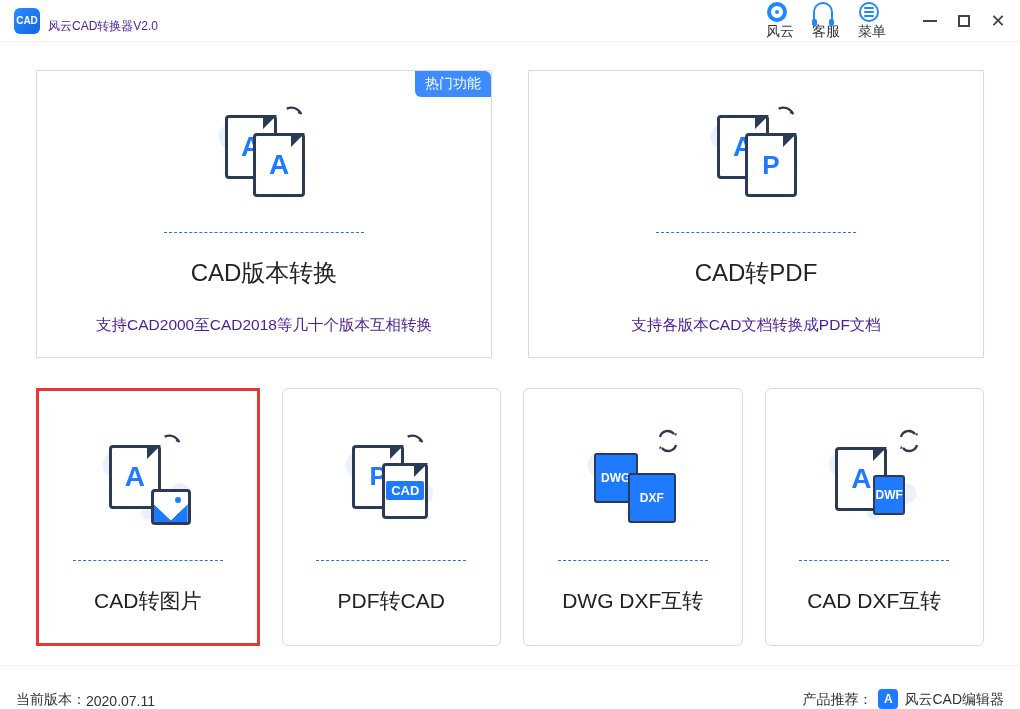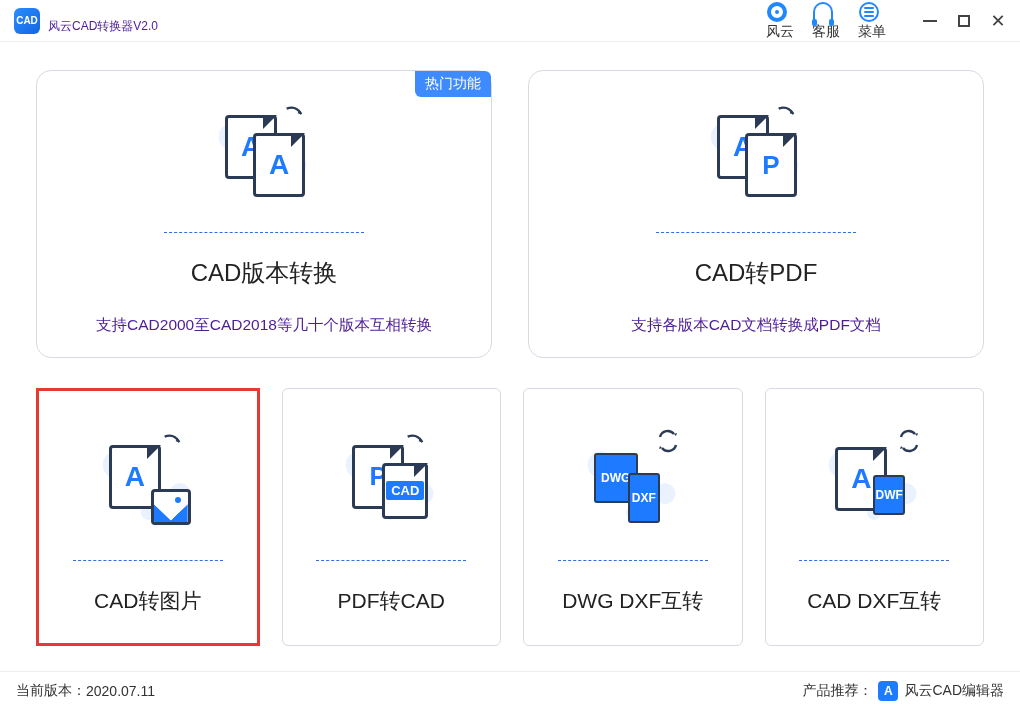--- a/index.html
+++ b/index.html
@@ -20,21 +20,21 @@
 .menu-ico span{width:10px; height:2px; background:#1e88ff; border-radius:1px;}
 .win-ctrl { width:16px; height:16px; margin-left:18px; color:#444; cursor:pointer; display:flex; align-items:center; justify-content:center; }
 .win-line { width:14px; height:2px; background:#444; }
 .win-sq { width:12px; height:12px; border:2px solid #444; }
 .win-x { font-size:18px; font-weight:300; }
 
 .main { padding: 28px 36px 0 36px; }
 .row1 { display:flex; gap:36px; }
 .row2 { display:flex; gap:22px; margin-top:30px; }
 
-.card-lg { flex:1; height:288px; border:1px solid #d6dbe3; border-radius:15px; position:relative; display:flex; flex-direction:column; align-items:center; justify-content:center; cursor:pointer; background:#fff; }
+.card-lg { flex:1; height:288px; border:1px solid #d6dbe3; border-radius:1px; position:relative; display:flex; flex-direction:column; align-items:center; justify-content:center; cursor:pointer; background:#fff; }
 .card-sm { flex:1; height:258px; border:1px solid #d6dbe3; border-radius:6px; display:flex; flex-direction:column; align-items:center; justify-content:center; cursor:pointer; background:#fff; }
 .card-sm.selected { border:3px solid #e53935; border-radius:0; }
 
 .badge { position:absolute; top:0; right:0; background:#3d8bff; color:#fff; font-size:14px; padding:4px 10px; border-radius:0 6px 0 6px; }
 .icon-zone { height:128px; display:flex; align-items:center; justify-content:center; }
 .ghost-bg { width:160px; height:96px; position:absolute; background: radial-gradient(circle at 30% 30%, #e8f1ff 10%, transparent 10.5%) , radial-gradient(circle at 70% 60%, #e8f1ff 8%, transparent 8.5%), radial-gradient(circle at 50% 80%, #e8f1ff 6%, transparent 6.5%); opacity:.9; }
 .dash { width:200px; height:0; border-top:1.5px dashed #2f6fe4; margin-top:12px; }
 .dash-sm { width:150px; }
 .card-title-lg { font-size:24px; color:#222; margin-top:24px; }
 .card-desc { font-size:15.5px; color:#4c1d95; margin-top:26px; }
@@ -49,21 +49,21 @@
 .tag{position:absolute; right:-4px; bottom:6px; background:#1e7bff; color:#fff; font-size:12px; font-weight:700; padding:2px 5px; border-radius:2px;}
 .arw{position:absolute; top:-6px; right:4px; width:22px; height:22px;}
 .arw svg{width:22px;height:22px;}
 .swap{position:absolute; top:-10px; right:-2px; width:24px; height:24px;}
 .swap svg{width:24px;height:24px;}
 .pic{position:absolute; width:40px; height:36px; border:3px solid #2b3a55; border-radius:4px; background:#fff; right:2px; bottom:4px; overflow:hidden;}
 .pic::before{content:""; position:absolute; bottom:0; left:0; right:0; height:18px; background:linear-gradient( to top right, #1e7bff 48%, transparent 50%) left/55% 100% no-repeat, linear-gradient(to top left,#1e7bff 48%, transparent 50%) right/55% 100% no-repeat;}
 .pic::after{content:""; position:absolute; top:5px; right:7px; width:6px; height:6px; background:#1e7bff; border-radius:50%;}
 .badge-box{position:absolute; background:#1e7bff; color:#fff; font-size:12px; font-weight:700; padding:5px 4px; border-radius:3px; border:2px solid #2b3a55; display:flex; align-items:center; justify-content:center;}
 
-.footer { position:absolute; bottom:0; left:0; right:0; height:38px; border-top:1px solid #eee; display:flex; align-items:center; padding:0 16px; font-size:14px; color:#333;}
+.footer { position:absolute; bottom:0; left:0; right:0; height:44px; border-top:1px solid #eee; display:flex; align-items:flex-end; padding:0 16px; font-size:14px; color:#333;}
 .footer-spacer{flex:1;}
 .rec-logo{ width:20px; height:20px; background:#1e7bff; color:#fff; border-radius:4px; display:flex; align-items:center; justify-content:center; font-size:12px; font-weight:700; margin:0 6px;}
 </style>
 </head>
 <body>
 
 <div class="titlebar">
   <div class="app-logo">CAD</div>
   <div class="app-title">风云CAD转换器V2.0</div>
   <div class="titlebar-spacer"></div>
@@ -193,21 +193,21 @@
       </div>
       <div class="dash dash-sm"></div>
       <div class="card-title-sm">PDF转CAD</div>
     </div>
 
     <div class="card-sm">
       <div class="icon-zone">
         <span class="ghost-bg"></span>
         <div class="stack">
           <div class="badge-box" style="left:6px; top:14px; width:44px; height:50px;">DWG</div>
-          <div class="badge-box" style="left:40px; top:34px; width:32px; height:50px;">DXF</div>
+          <div class="badge-box" style="left:40px; top:34px; width:48px; height:50px;">DXF</div>
           <span class="swap"><svg viewBox="0 0 24 24">
                 <path d="M4 8 a8 8 0 0 1 14 -3 M20 16 a8 8 0 0 1 -14 3" fill="none" stroke="#2b3a55" stroke-width="2.4"></path>
                 <path d="M18 5 l3 -1 l-1 3 z M6 19 l-3 1 l1 -3 z" fill="#2b3a55"></path>
               </svg></span>
         </div>
       </div>
       <div class="dash dash-sm"></div>
       <div class="card-title-sm">DWG DXF互转</div>
     </div>
 

